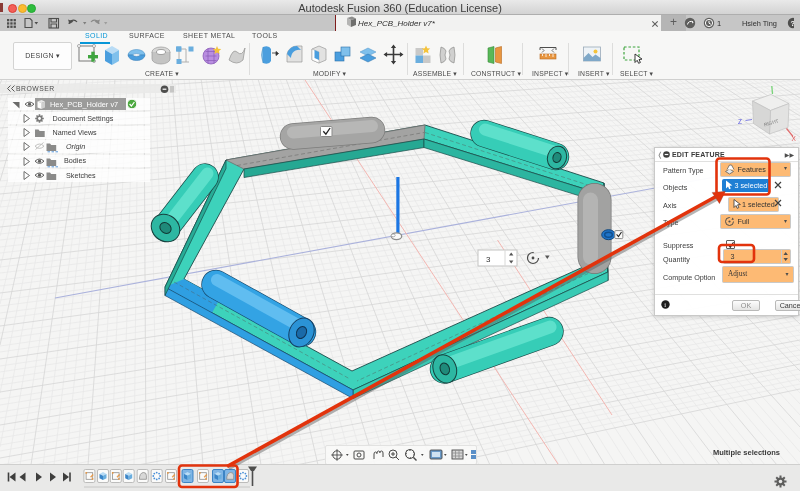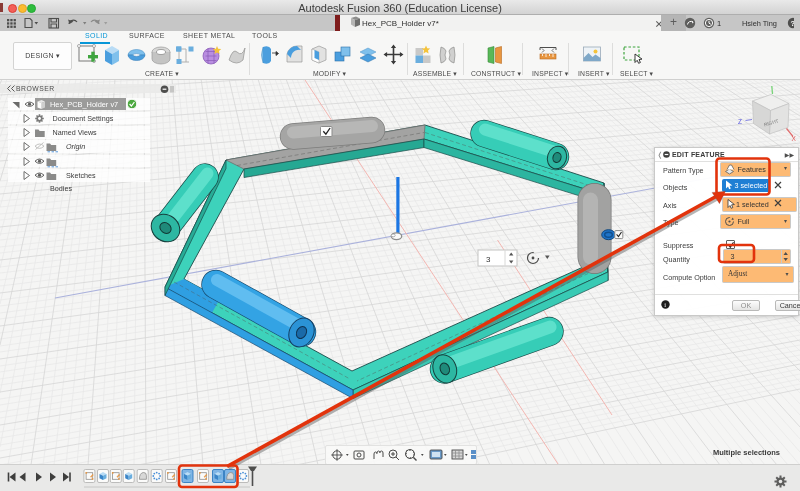--- a/index.html
+++ b/index.html
@@ -5,21 +5,21 @@
   html,body{margin:0;padding:0;}
   body{width:800px;height:491px;overflow:hidden;font-family:"Liberation Sans",sans-serif;-webkit-font-smoothing:antialiased;}
   #page{position:relative;width:800px;height:491px;background:#f4f4f3;overflow:hidden;}
   .abs{position:absolute;}
   
   #titlebar{left:0;top:0;width:800px;height:14px;background:linear-gradient(#e9e9e9,#d3d3d3);border-bottom:1px solid #aeaeae;z-index:30;}
   .tl{position:absolute;top:3.5px;width:7px;height:7px;border-radius:50%;}
   #wtitle{position:absolute;left:0;right:0;top:1.5px;text-align:center;font-size:11px;color:#3c3c3c;}
   #tabrow{left:0;top:15px;width:800px;height:16px;background:#c6c6c6;z-index:30;}
   #qat{position:absolute;left:0;top:0;height:16px;color:#444;}
-  #doctab{position:absolute;left:335px;top:0;width:325px;height:16px;background:#f2f2f1;border-left:5px solid #7f1d1d;}
+  #doctab{position:absolute;left:335px;top:0;width:325px;height:16px;background:#f2f2f1;border-left:1px solid #7f1d1d;font-style:italic;}
   #plusbtn{position:absolute;left:661px;top:0;width:25px;height:16px;background:#b5b5b5;color:#5d5d5d;font-size:12px;text-align:center;line-height:15px;}
   #ribbon{left:0;top:31px;width:800px;height:48px;background:#f7f7f6;border-bottom:1px solid #d0d0cf;z-index:30;}
   .rtab{position:absolute;top:1px;font-size:7px;color:#4a4a4a;letter-spacing:0.4px;}
   .glabel{position:absolute;top:39px;font-size:6.8px;color:#4a4a4a;letter-spacing:0.2px;}
   .gsep{position:absolute;top:12px;height:32px;width:1px;background:#dddddc;}
   #designbtn{position:absolute;left:13px;top:11px;width:57px;height:26px;background:#fdfdfd;border:1px solid #d4d4d3;border-radius:2px;font-size:7px;color:#3d3d3d;text-align:center;line-height:26px;letter-spacing:0.3px;}
   
   #browser{left:0;top:84px;width:176px;z-index:20;font-size:7.2px;color:#3a3a3a;}
   #bhead{position:absolute;left:0;top:0;width:176px;height:9px;background:rgba(233,233,232,0.92);}
   .brow{position:absolute;left:8px;width:142px;height:12.5px;background:rgba(255,255,255,0.78);}
@@ -376,21 +376,21 @@
   <div class="brow" style="top:70.7px;"></div>
   <svg width="150" height="13" viewBox="0 0 150 13" style="position:absolute;left:8px;top:70.7px;">
     <path d="M16 2.5 L16 10.5 L21.5 6.5 Z" fill="none" stroke="#6e6e6d" stroke-width="1"></path>
     <g stroke="#5e5e5d" fill="none" stroke-width="1">
           <path d="M27 6.2 q4.5 -4.4 9 0 q-4.5 4.4 -9 0 Z"></path>
           <circle cx="31.5" cy="6.2" r="1.6" fill="#5e5e5d" stroke="none"></circle>
         </g>
     <path d="M38.5 3.5 h3.5 l1.2 1.5 h5 v6 h-9.7 Z" fill="#8a8a89"></path>
     <path d="M39.5 11.8 h2.5 m1.5 0 h2.5 m1.5 0 h2.5" stroke="#4a90d8" stroke-width="0.9"></path>
   </svg>
-  <span style="position:absolute;left:50px;top:72.4px;margin-top:28px;">Bodies</span>
+  <span style="position:absolute;left:64px;top:72.4px;">Bodies</span>
 
   <div class="brow" style="top:85px;"></div>
   <svg width="150" height="13" viewBox="0 0 150 13" style="position:absolute;left:8px;top:85px;">
     <path d="M16 2.5 L16 10.5 L21.5 6.5 Z" fill="none" stroke="#6e6e6d" stroke-width="1"></path>
     <g stroke="#5e5e5d" fill="none" stroke-width="1">
           <path d="M27 6.2 q4.5 -4.4 9 0 q-4.5 4.4 -9 0 Z"></path>
           <circle cx="31.5" cy="6.2" r="1.6" fill="#5e5e5d" stroke="none"></circle>
         </g>
     <path d="M38.5 3.5 h3.5 l1.2 1.5 h5 v6 h-9.7 Z" fill="#8a8a89"></path>
   </svg>
@@ -420,21 +420,21 @@
   <div style="position:absolute;left:66.5px;top:30.5px;width:48.5px;height:13px;background:#1f7fd4;border-radius:2px;">
     <svg width="9" height="10" viewBox="0 0 9 10" style="position:absolute;left:2.5px;top:1.5px;">
           <path d="M2 0.5 v8 l2 -2 l1.2 2.8 l1.6 -0.7 l-1.2 -2.8 l2.8 -0.3 Z" fill="#fff"></path>
         </svg>
     <span style="position:absolute;left:13px;top:2.2px;color:#fff;">3 selected</span>
   </div>
   <svg width="8" height="8" viewBox="0 0 8 8" style="position:absolute;left:119px;top:33px;">
         <path d="M1 1 L7 7 M7 1 L1 7" stroke="#3e3e3d" stroke-width="1.2"></path>
       </svg>
   <span class="eflabel" style="top:52.5px;">Axis</span>
-  <div class="efbox" style="left:67px;top:48.5px;width:48.5px;height:13px;padding-left:24px;">
+  <div class="efbox" style="left:73px;top:48.5px;width:48.5px;height:13px;">
     <svg width="9" height="10" viewBox="0 0 9 10" style="position:absolute;left:2.5px;top:1.5px;">
           <path d="M2 0.5 v8 l2 -2 l1.2 2.8 l1.6 -0.7 l-1.2 -2.8 l2.8 -0.3 Z" fill="#fff" stroke="#333" stroke-width="0.8"></path>
         </svg>
     <span style="position:absolute;left:13px;top:2.2px;">1 selected</span>
   </div>
   <svg width="8" height="8" viewBox="0 0 8 8" style="position:absolute;left:119px;top:51px;">
         <path d="M1 1 L7 7 M7 1 L1 7" stroke="#3e3e3d" stroke-width="1.2"></path>
       </svg>
   <span class="eflabel" style="top:70px;">Type</span>
   <div class="efbox" style="left:65px;top:66px;width:69px;height:13px;">

